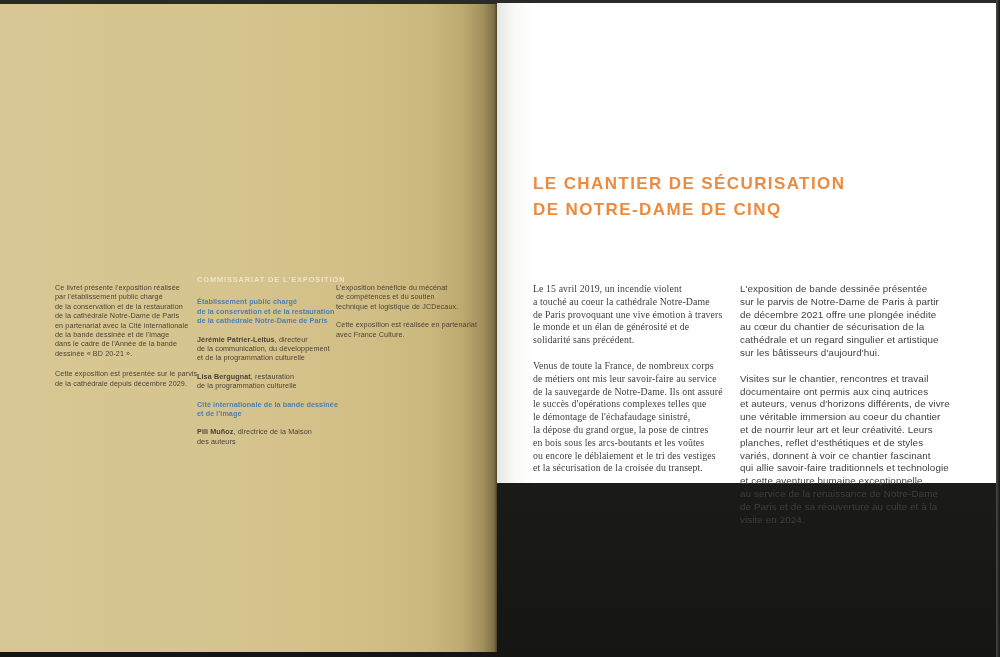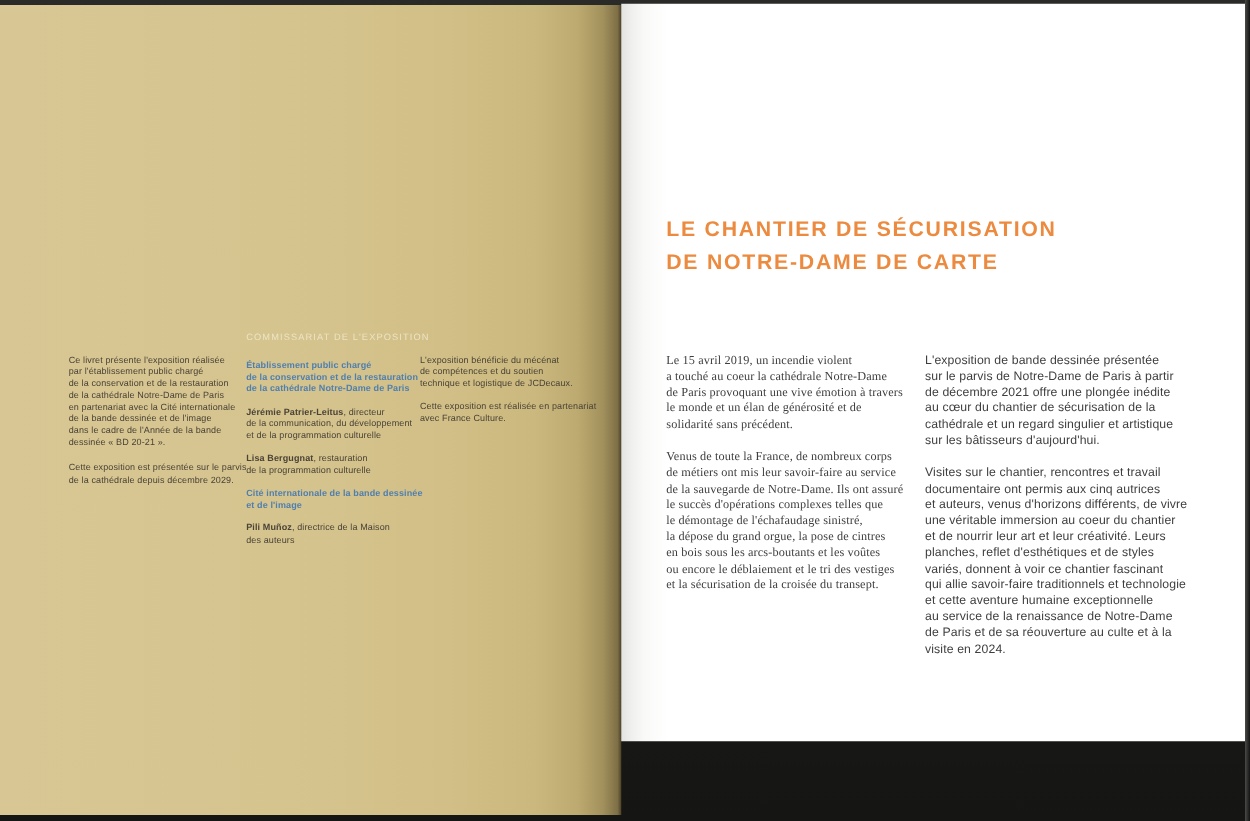--- a/index.html
+++ b/index.html
@@ -12,29 +12,29 @@
   .page-left{
     position:absolute;left:0;top:4px;width:497px;height:648px;
     background:linear-gradient(90deg,#d8c794 0%,#d6c48f 45%,#d2bf87 72%,#cbb87e 86%,#bdaa70 93%,#a3915d 97%,#7e6f46 99.4%,#4d4228 100%);
   }
   .page-left .col{position:absolute;color:#4a4336;font-size:7.2px;line-height:9.4px;letter-spacing:.1px;}
   .page-left p{margin:0 0 9px 0;white-space:pre-line;}
   .col-intro{left:55px;top:279px;width:145px;}
   .col-intro p{margin-bottom:11px;}
   .col-commissariat{left:197px;top:259px;width:150px;}
   .com-header{
-    color:#ede4c4;font-weight:normal;font-size:7.4px;letter-spacing:.9px;
-    margin:2px 0 13px 0;white-space:pre-line;
+    color:#ede4c4;font-weight:bold;font-size:7.4px;letter-spacing:.9px;
+    margin:12px 0 13px 0;white-space:pre-line;
   }
   .blue-org{color:#4f7fae;font-weight:bold;}
   .person-name{font-weight:bold;}
   .col-credits{left:336px;top:279px;width:148px;}
   
   .page-right{
-    position:absolute;left:497px;top:3px;width:499px;height:590px;
+    position:absolute;left:497px;top:3px;width:499px;height:480px;
     background:linear-gradient(90deg,#e3e3e1 0px,#efefed 8px,#f9f9f8 18px,#ffffff 38px);
   }
   .edge-right{
     position:absolute;right:0;top:0;width:4px;height:657px;
     background:linear-gradient(90deg,#4a4a48 0%,#141414 100%);
   }
   .title{
     position:absolute;left:36px;top:168px;margin:0;
     color:#ec8b3f;font-size:17px;font-weight:bold;line-height:26px;letter-spacing:1.4px;
   }
@@ -88,21 +88,21 @@
 de compétences et du soutien
 technique et logistique de JCDecaux.</p>
       <p>Cette exposition est réalisée en partenariat
 avec France Culture.</p>
     </div>
   </div>
 
   <div class="page-right">
     <h1 class="title">
       <div>LE CHANTIER DE SÉCURISATION</div>
-      <div>DE NOTRE-DAME DE CARTE</div>
+      <div>DE NOTRE-DAME DE CINQ</div>
     </h1>
 
     <div class="body-col body-col1">
       <p>Le 15 avril 2019, un incendie violent
 a touché au coeur la cathédrale Notre-Dame
 de Paris provoquant une vive émotion à travers
 le monde et un élan de générosité et de
 solidarité sans précédent.</p>
       <p>Venus de toute la France, de nombreux corps
 de métiers ont mis leur savoir-faire au service

